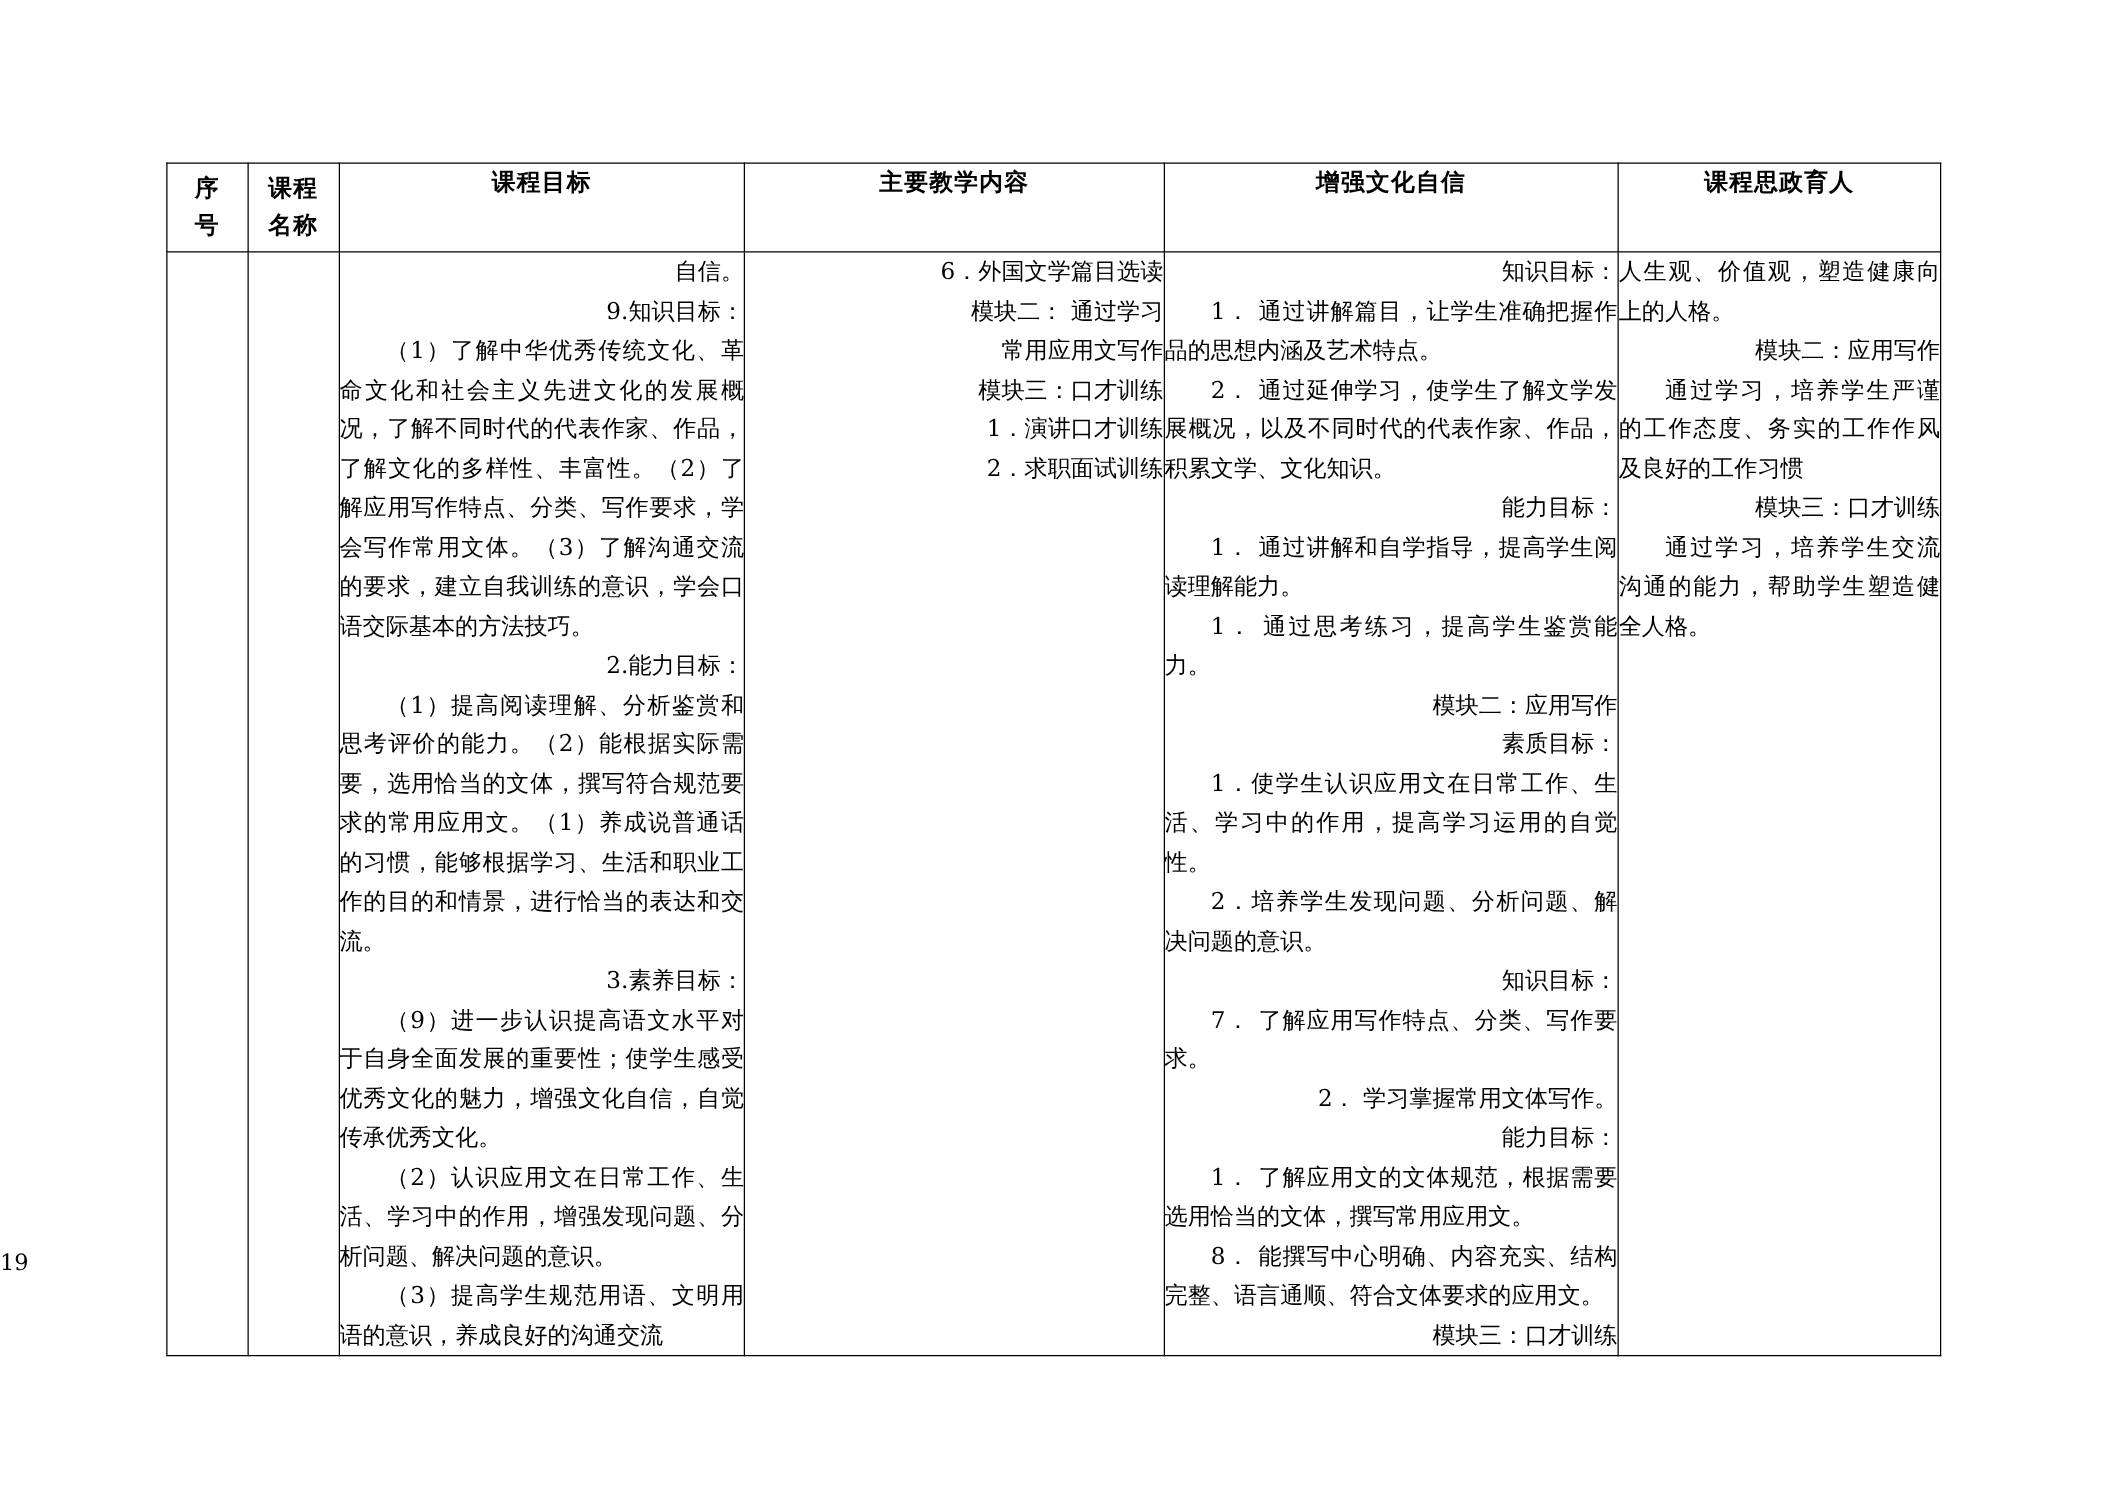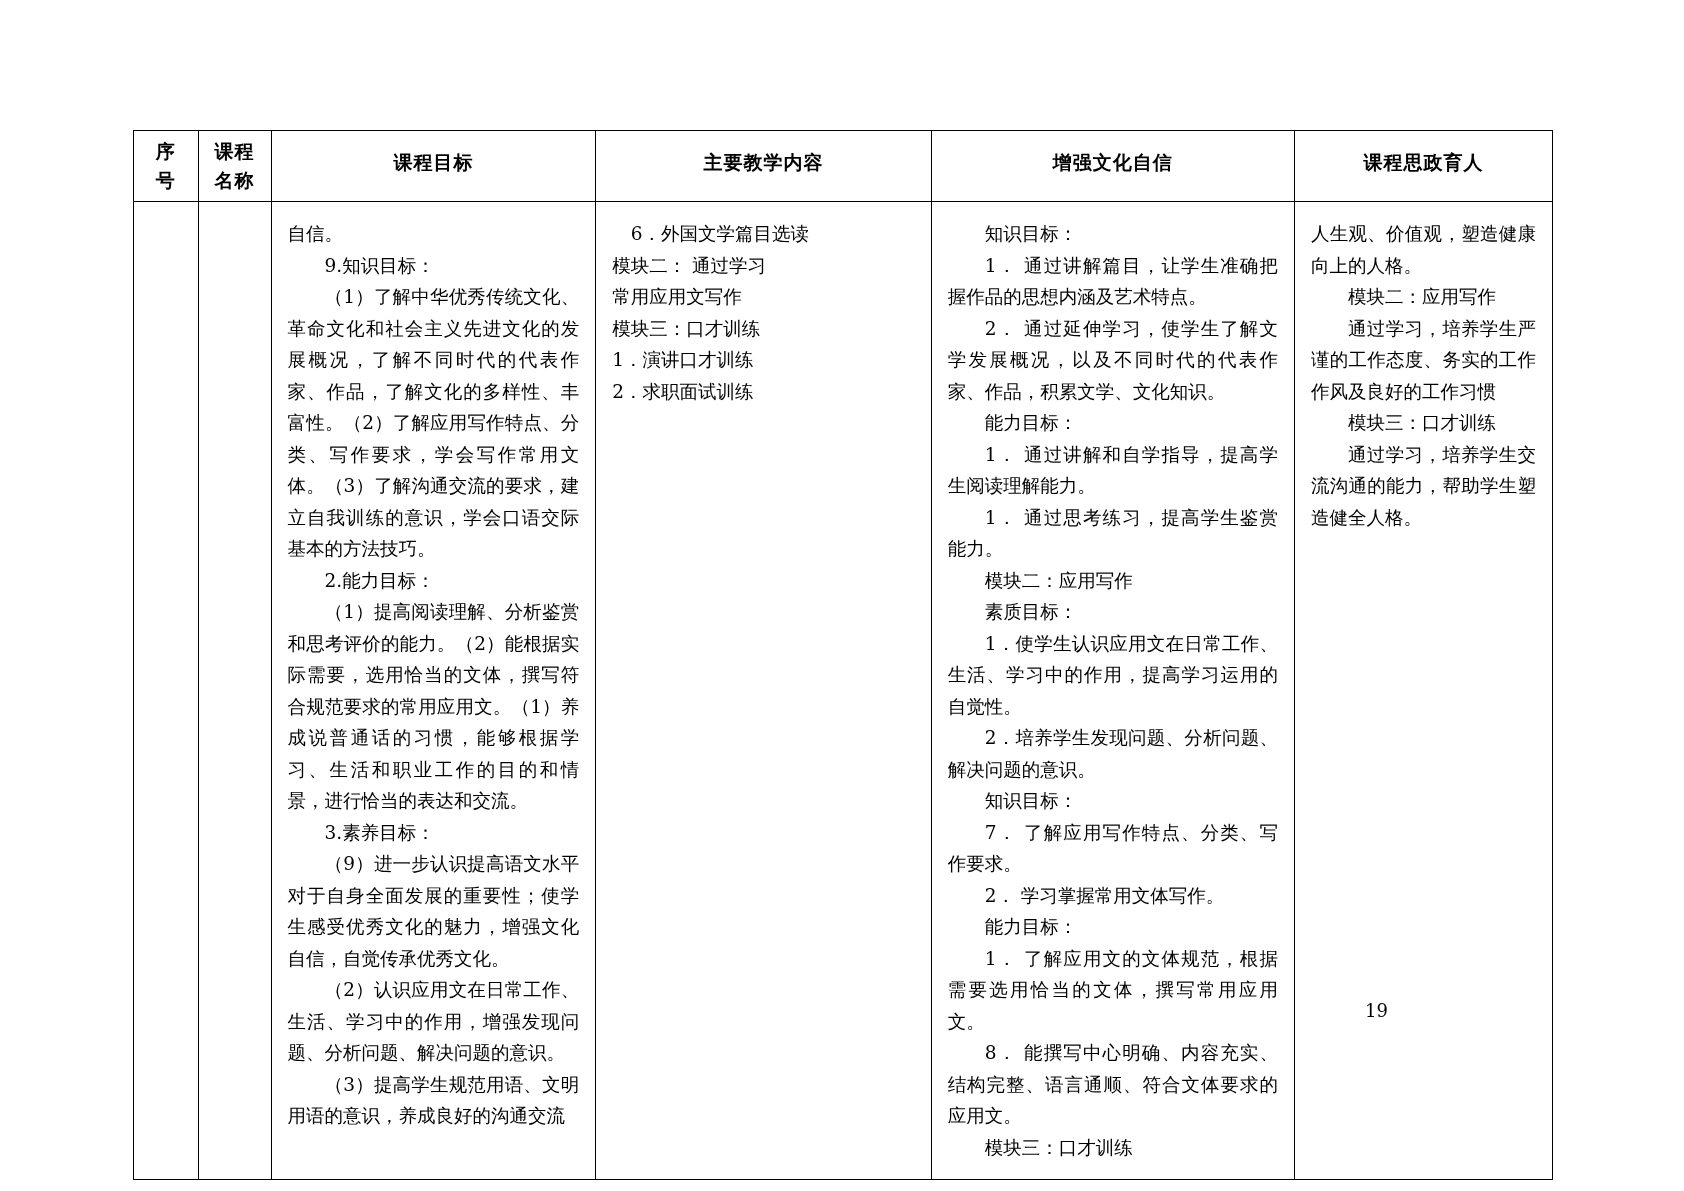--- a/index.html
+++ b/index.html
@@ -29,21 +29,21 @@
   }
   table.course-table {
     border-collapse: collapse;
     table-layout: fixed;
     width: 1420px;
   }
   table.course-table td,
   table.course-table th {
     border: 1px solid #000000;
     vertical-align: top;
-    padding: 16px;
+    padding: 0;
   }
   
   col.c-seq   { width: 60px; }
   col.c-name  { width: 68px; }
   col.c-goal  { width: 302px; }
   col.c-content { width: 312px; }
   col.c-require { width: 338px; }
   col.c-ideo  { width: 240px; }
 
   .head-cell {
@@ -69,29 +69,29 @@
     text-align: justify;
     text-justify: inter-ideograph;
   }
   .body-cell p.indent {
     text-indent: 2em;
   }
   .body-cell p.indent1 {
     text-indent: 1em;
   }
   .body-cell p.nojust {
-    text-align: left;
+    text-align: right;
   }
   .col-goal p { text-align: justify; }
   .page-number {
     position: absolute;
     top: 1000px;
     left: 0;
     width: 1388px;
-    text-align: right;
+    text-align: left;
     font-size: 18px;
     font-family: "DejaVu Serif", "Liberation Serif", serif;
   }
 </style>
 </head>
 <body>
 
 <div class="page">
 
   <div class="table-wrap">

